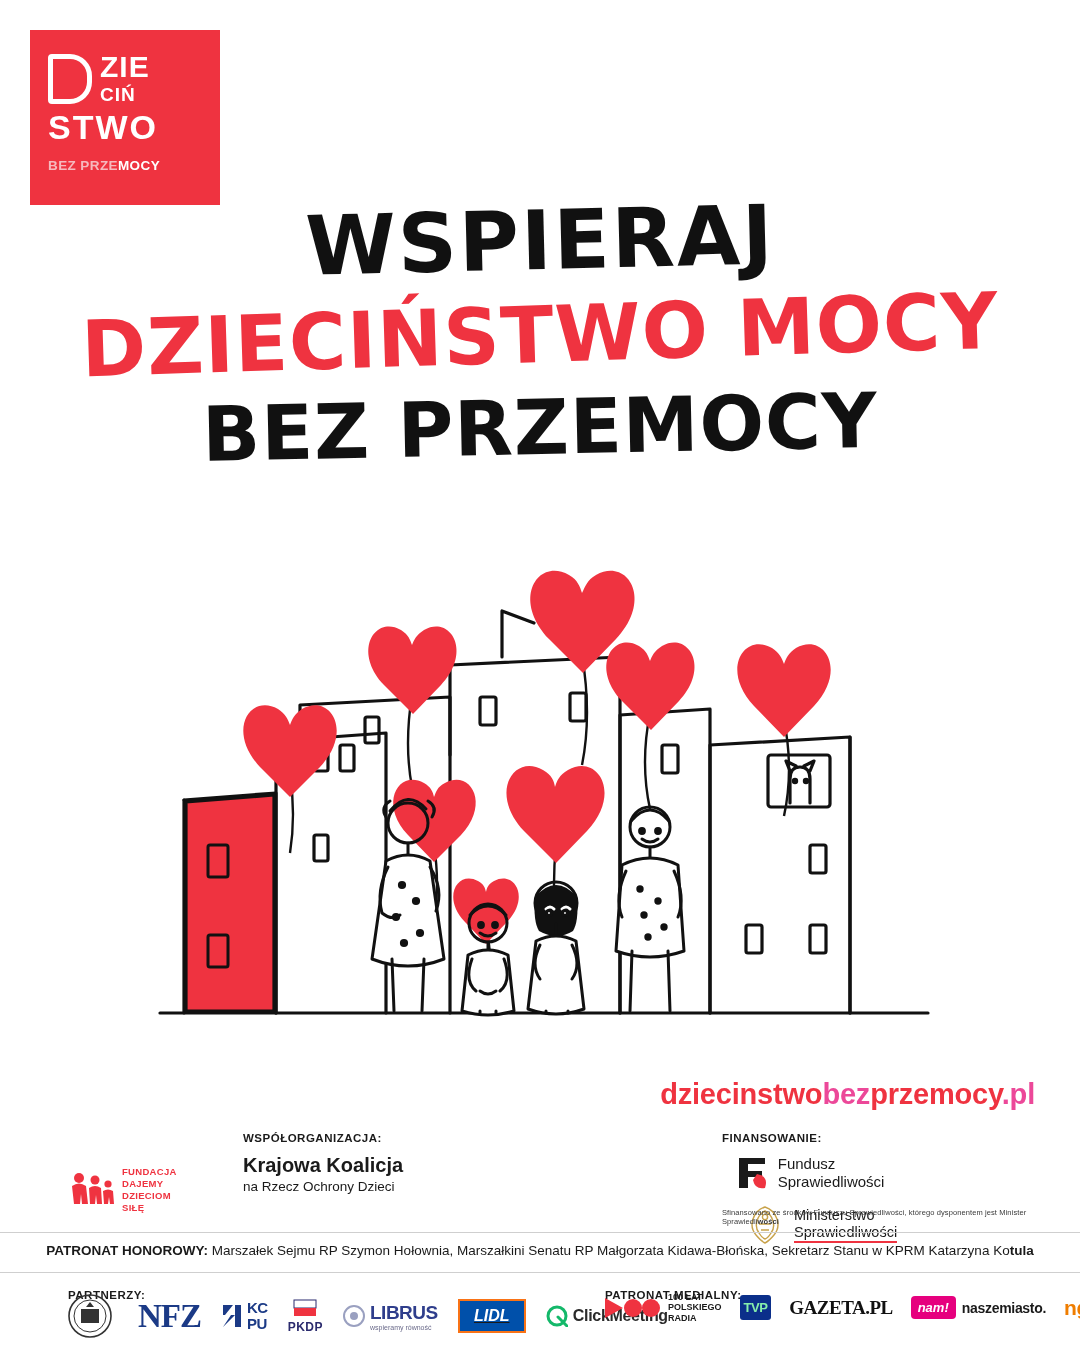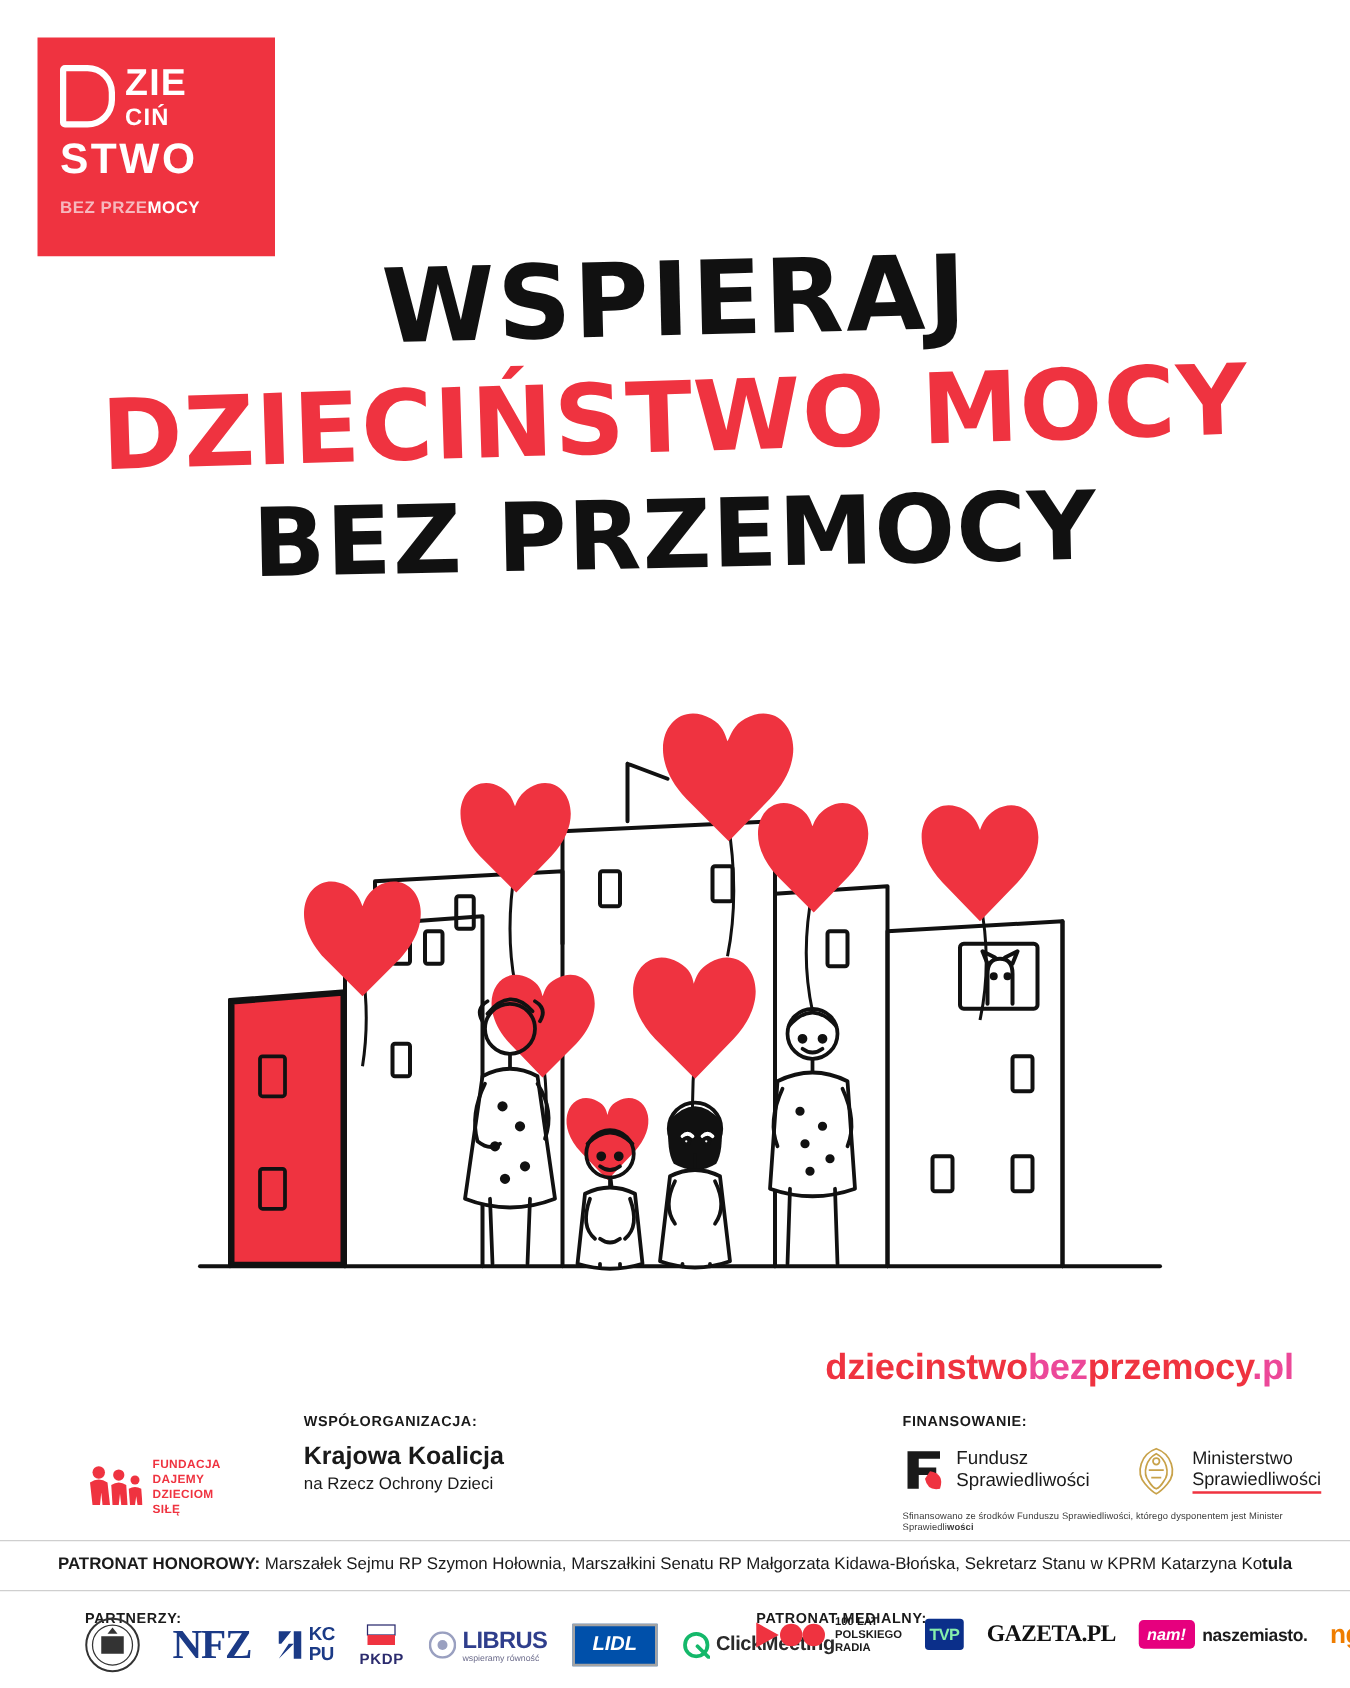--- a/index.html
+++ b/index.html
@@ -23,21 +23,21 @@
     top: 30px;
     width: 190px;
     height: 175px;
     background: #ef3340;
     color: #ffffff;
     box-sizing: border-box;
     padding: 22px 18px 14px 18px;
   }
   .logo-row1 {
     display: flex;
-    align-items: flex-start;
+    align-items: flex-end;
     gap: 8px;
   }
   .logo-d {
     width: 44px;
     height: 50px;
     border: 5px solid #ffffff;
     border-radius: 4px 22px 22px 4px;
     box-sizing: border-box;
   }
   .logo-zie {
@@ -134,20 +134,21 @@
     font-size: 11.5px;
     font-weight: bold;
     letter-spacing: 0.5px;
     color: #1a1a1a;
     margin-bottom: 10px;
   }
   .pcol .body {
     display: flex;
     align-items: center;
     gap: 10px;
+    flex-direction: column;
   }
 
   .fdd-logo { display: flex; align-items: center; gap: 8px; }
   .fdd-mark { width: 46px; height: 38px; }
   .fdd-text {
     font-size: 9.5px;
     font-weight: bold;
     color: #ef3340;
     line-height: 1.25;
     letter-spacing: 0.3px;
@@ -269,23 +270,24 @@
   .librus .sub {
     display: block;
     font-size: 7px;
     font-weight: normal;
     color: #6a6a8a;
     letter-spacing: 0;
   }
   .lidl-box {
     width: 68px; height: 34px;
     background: #0050aa;
-    border: 2px solid #a3a3a3;
+    border: 2px solid #f97316;
     display: flex; align-items: center; justify-content: center;
     box-sizing: border-box;
+    text-decoration: underline;
   }
   .lidl-txt {
     font-size: 16px; font-weight: bold; color: #ffffff; font-style: italic;
   }
   .clickmeeting {
     font-size: 16px; font-weight: bold; color: #2a2a2a; letter-spacing: -0.3px;
   }
   .pr-txt {
     font-size: 9px; font-weight: bold; color: #1a1a1a; line-height: 1.15;
   }

